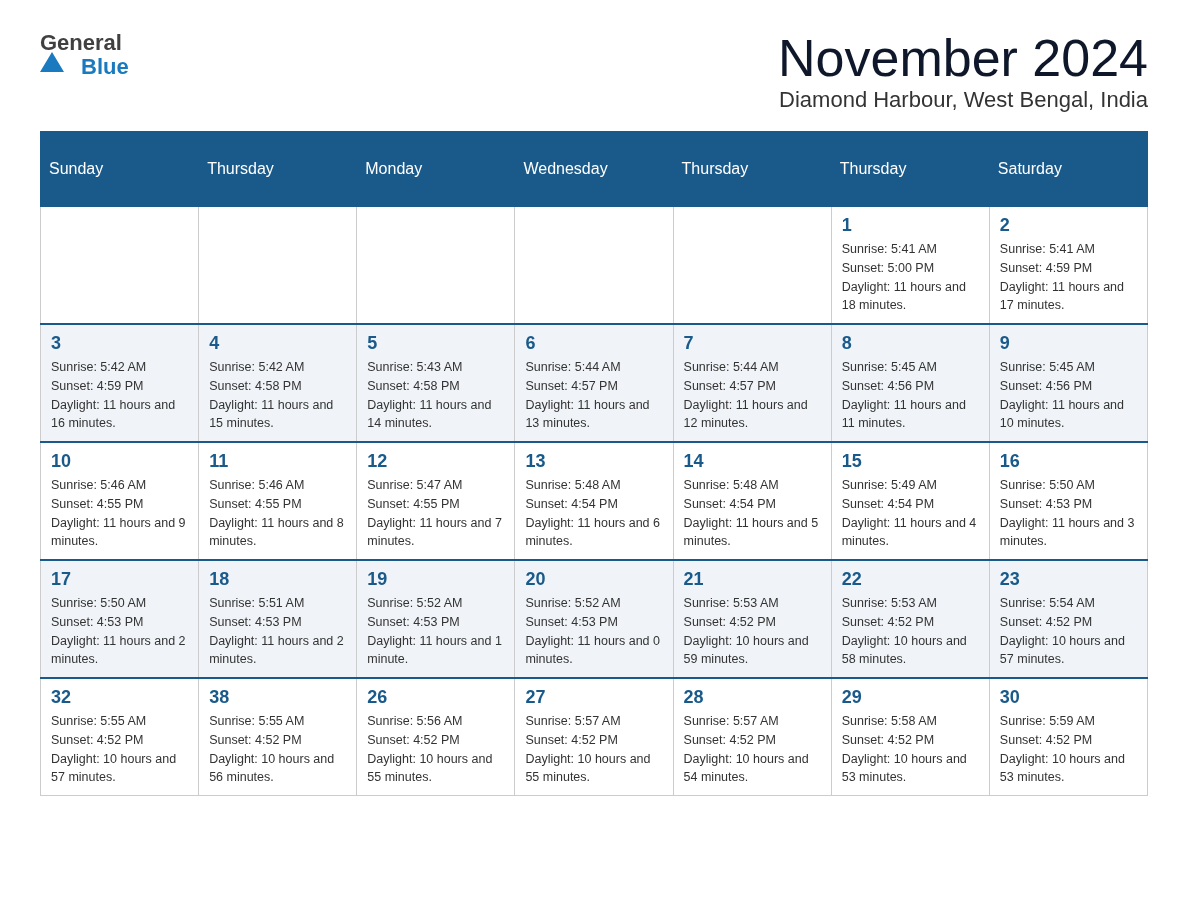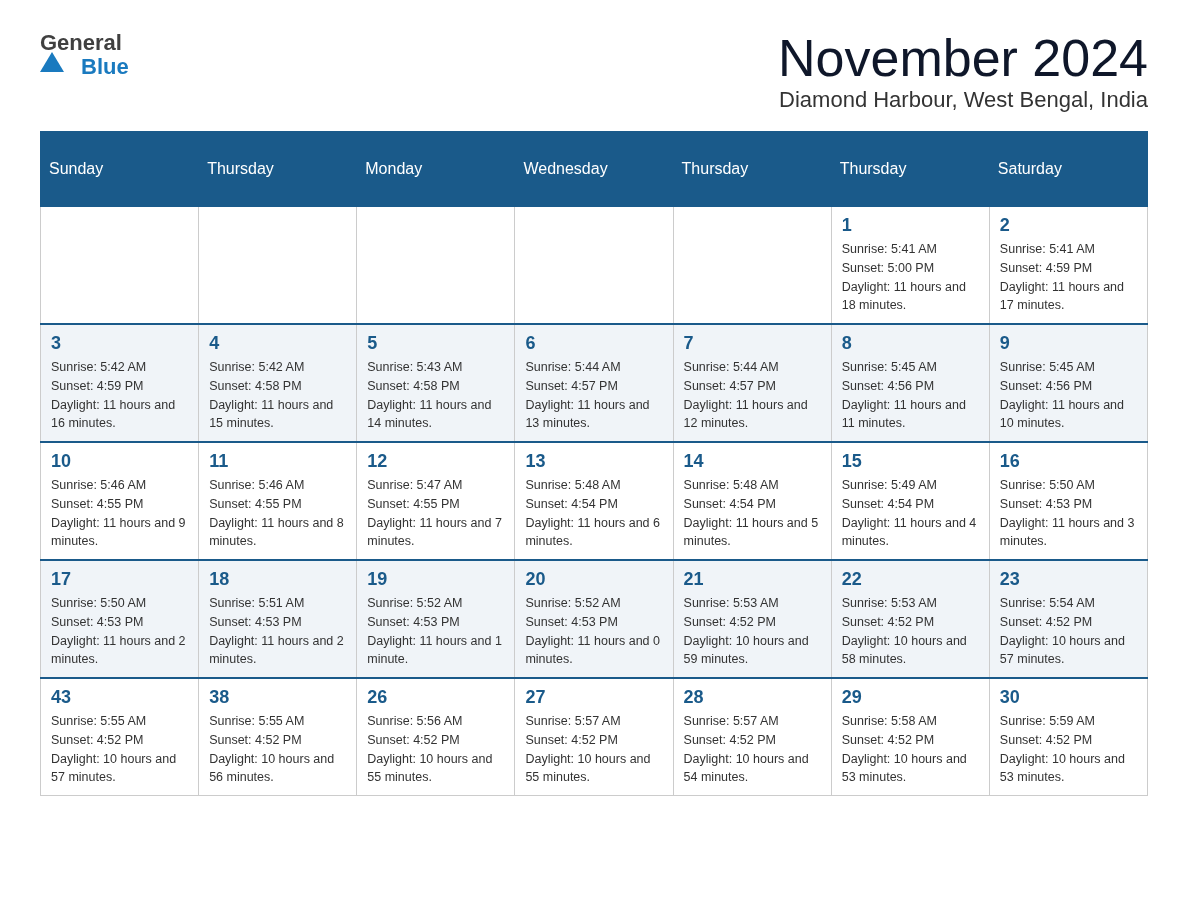--- a/index.html
+++ b/index.html
@@ -232,21 +232,21 @@
           <span class="day-number">22</span>
           <div class="day-info">Sunrise: 5:53 AM<br>Sunset: 4:52 PM<br>Daylight: 10 hours and 58 minutes.</div>
         </td>
         <td>
           <span class="day-number">23</span>
           <div class="day-info">Sunrise: 5:54 AM<br>Sunset: 4:52 PM<br>Daylight: 10 hours and 57 minutes.</div>
         </td>
       </tr>
       <tr class="row-divider">
         <td>
-          <span class="day-number">43</span>
+          <span class="day-number">32</span>
           <div class="day-info">Sunrise: 5:55 AM<br>Sunset: 4:52 PM<br>Daylight: 10 hours and 57 minutes.</div>
         </td>
         <td>
           <span class="day-number">38</span>
           <div class="day-info">Sunrise: 5:55 AM<br>Sunset: 4:52 PM<br>Daylight: 10 hours and 56 minutes.</div>
         </td>
         <td>
           <span class="day-number">26</span>
           <div class="day-info">Sunrise: 5:56 AM<br>Sunset: 4:52 PM<br>Daylight: 10 hours and 55 minutes.</div>
         </td>

